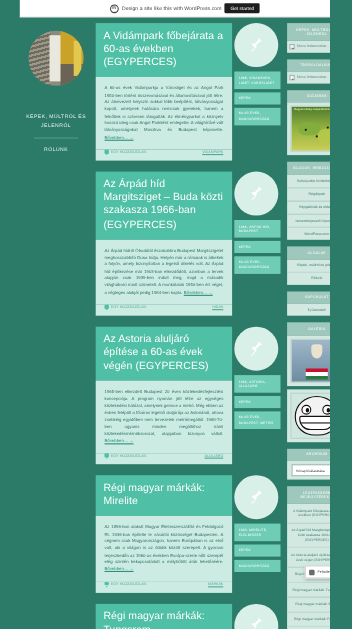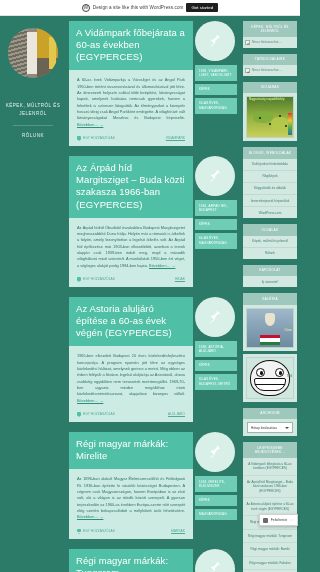--- a/index.html
+++ b/index.html
@@ -201,21 +201,21 @@
   
   .toast {
     position: absolute; right: 2px; bottom: 2px;
     background: #ffffff; border: 1px solid #d0d0d0;
     display: flex; align-items: center; gap: 3px;
     padding: 2.5px 3px; font-size: 3.4px; color: #444;
     box-shadow: 0 1px 3px rgba(0,0,0,.25);
   }
   .toast .tico { width: 5px; height: 5px; background: #6b6b6b; border-radius: 1px; }
   .toast .tdots { color: #888; letter-spacing: .5px; }
-  .wrap { position: relative; width: 300px; height: 528px; }
+  .wrap { position: relative; width: 300px; height: 528px; margin-left: 18px; }
 </style>
 </head>
 <body>
 
 <div class="wrap">
 
   <div class="wpbar">
     <span class="wp-logo">W</span>
     <span class="wp-text">Design a site like this with WordPress.com</span>
     <span class="wp-cta">Get started</span>

